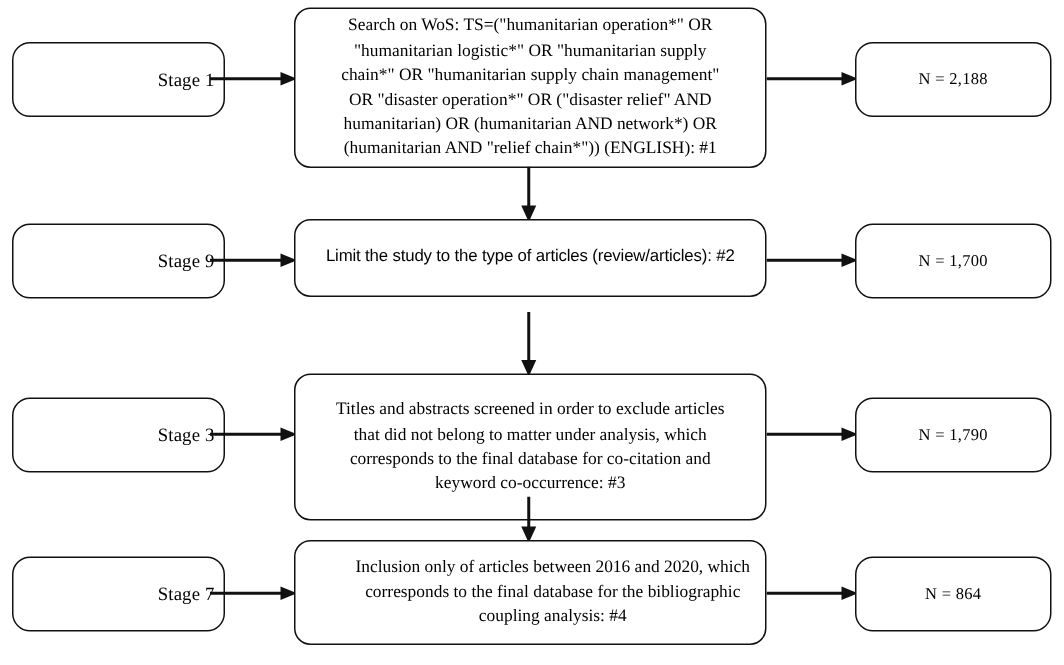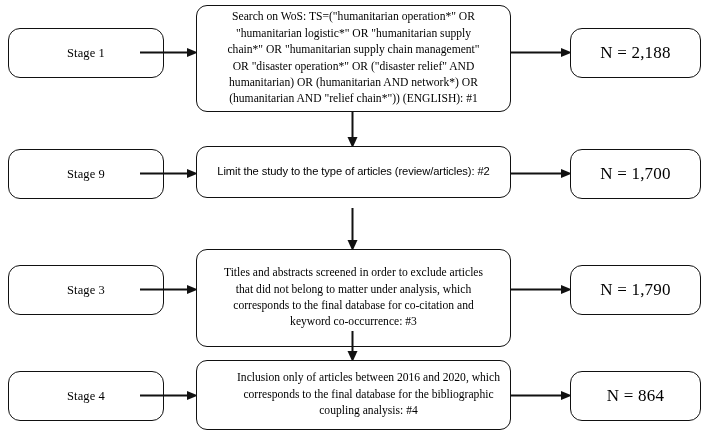--- a/index.html
+++ b/index.html
@@ -34,37 +34,38 @@
     display: block;
     width: 100%;
     padding: 0 6px;
     box-sizing: border-box;
     line-height: 1.32;
     white-space: pre-line;
   }
 
   .stage-box {
     left: 8px;
-    width: 156px;
+    width: 142px;
     height: 50px;
     border-radius: 12px;
+    text-align: right;
   }
   .stage-box .box-text {
     font-size: 12.5px;
     letter-spacing: 0.1px;
   }
 
   .count-box {
     left: 570px;
     width: 131px;
     height: 50px;
     border-radius: 12px;
   }
   .count-box .box-text {
-    font-size: 17px;
+    font-size: 11px;
     letter-spacing: 0.2px;
   }
 
   .content-box {
     left: 196px;
     width: 315px;
     border-radius: 11px;
   }
   .content-box .box-text {
     font-size: 11.6px;
@@ -211,21 +212,21 @@
   </div>
 
   <svg class="arrow-v vconn3" viewBox="0 0 13 31" preserveAspectRatio="none">
     <line x1="6.5" y1="0" x2="6.5" y2="22" stroke="#111111" stroke-width="2"></line>
     <polygon points="6.5,31 1.5,20 11.5,20" fill="#111111"></polygon>
   </svg>
 
   <div class="row row4">
 
     <div class="box stage-box">
-      <span class="box-text">Stage 4</span>
+      <span class="box-text">Stage 7</span>
     </div>
 
     <svg class="arrow-h left-in" viewBox="0 0 58 11" preserveAspectRatio="none">
       <line x1="0" y1="5.5" x2="49" y2="5.5" stroke="#111111" stroke-width="2"></line>
       <polygon points="58,5.5 47,1 47,10" fill="#111111"></polygon>
     </svg>
 
     <div class="box content-box">
       <span class="box-text">Inclusion only of articles between 2016 and 2020, which
 corresponds to the final database for the bibliographic

